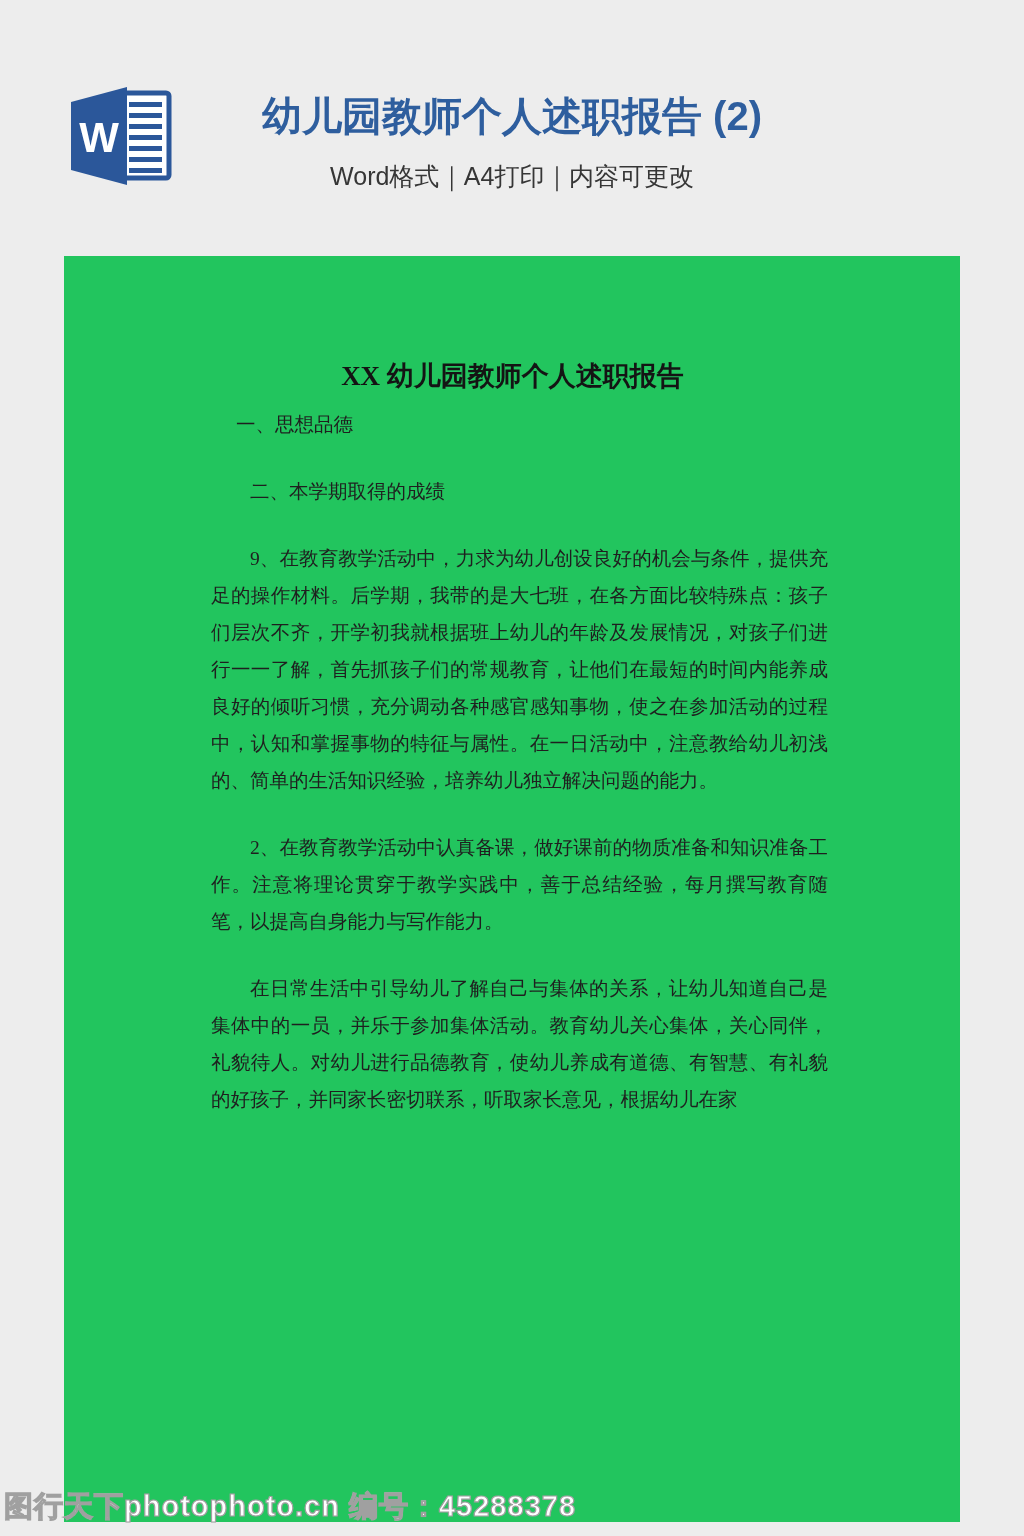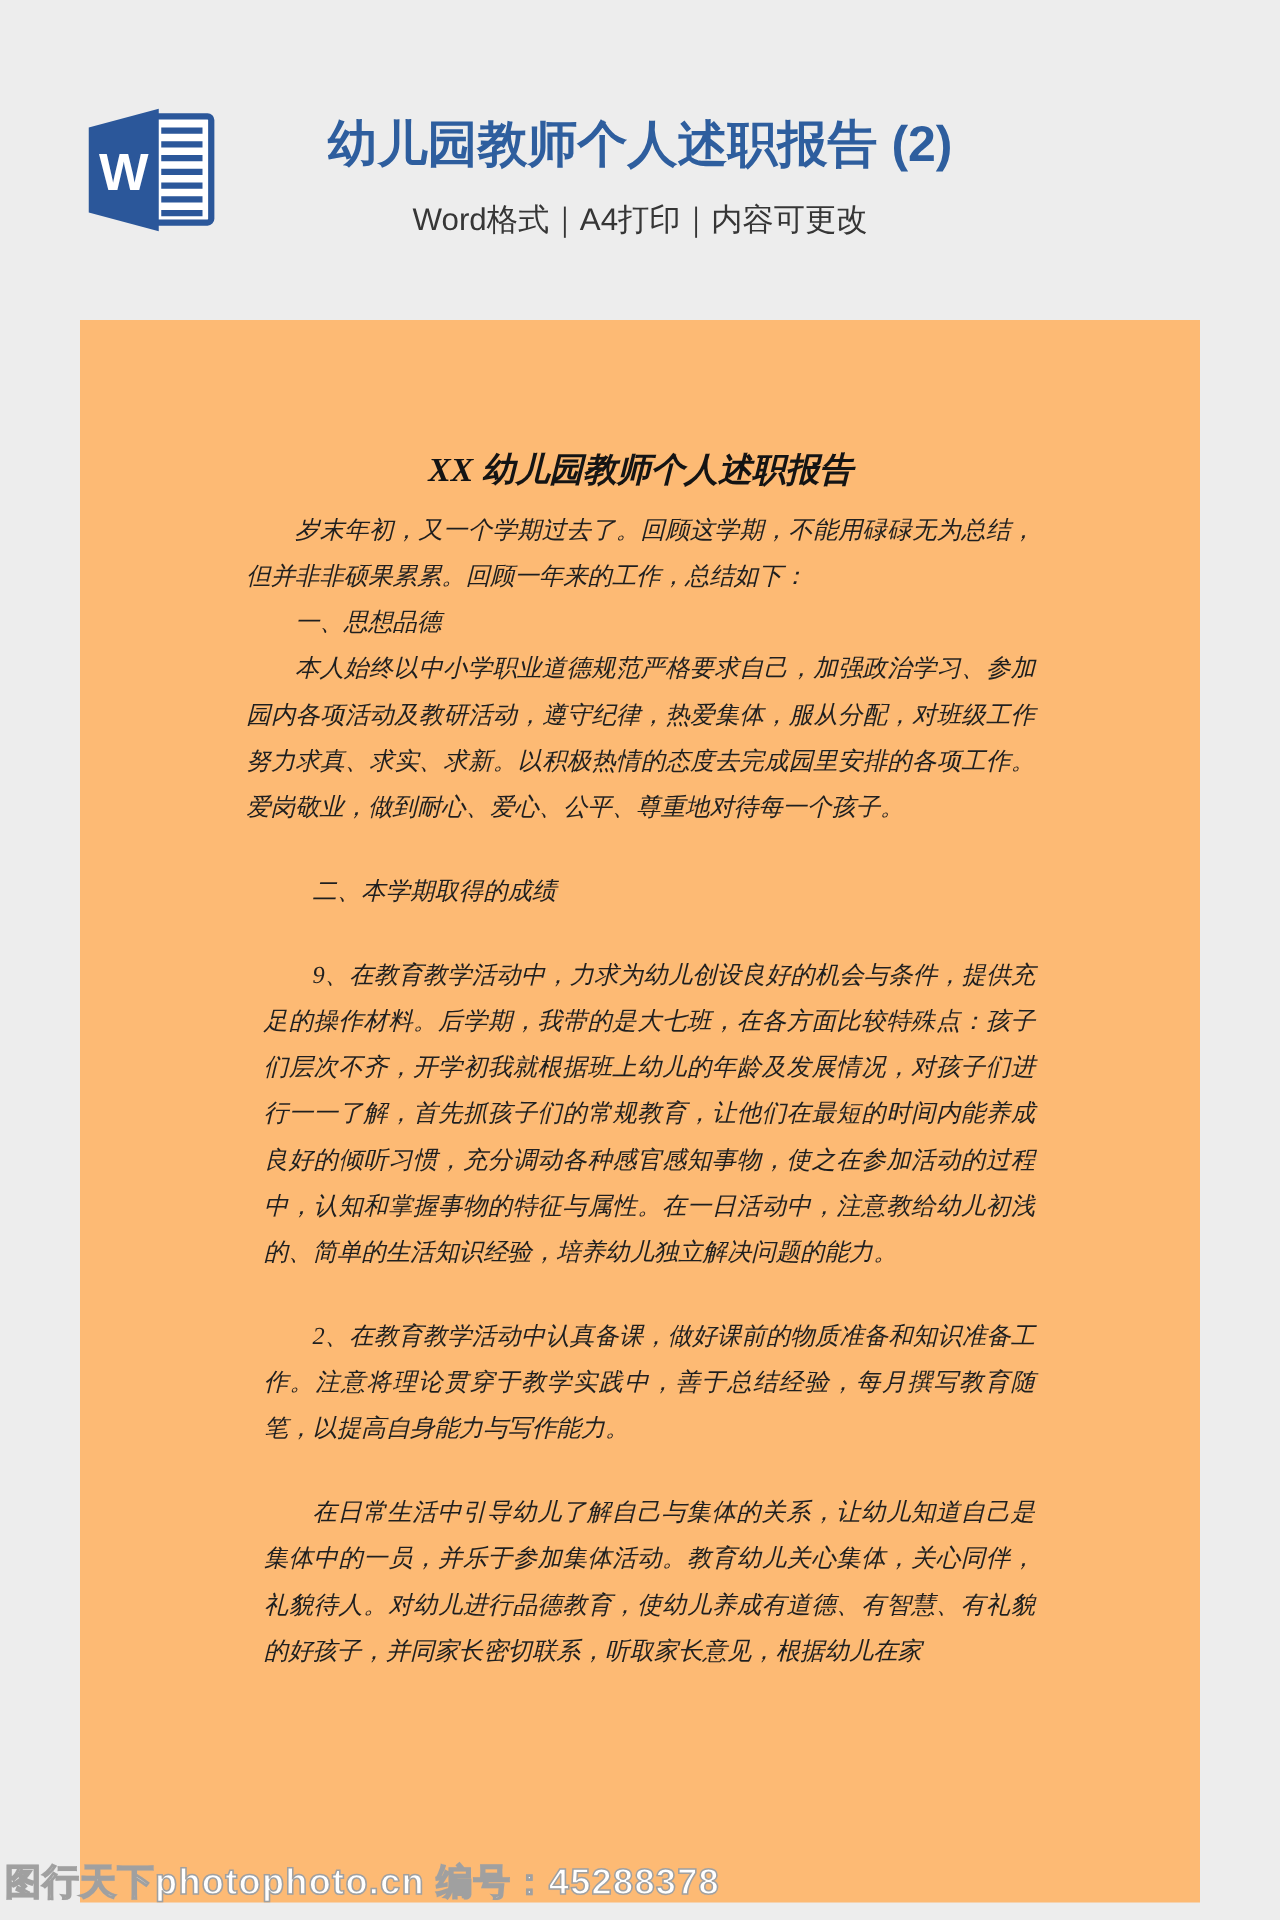--- a/index.html
+++ b/index.html
@@ -26,23 +26,22 @@
     position: absolute; left: 0; top: 160px; width: 1024px;
     text-align: center;
     font-size: 25px; line-height: 32px;
     color: #363636;
   }
 
   
   .page {
     position: absolute; left: 64px; top: 256px;
     width: 896px; height: 1266px;
-    background: #fdba74;
+    background: #22c55e;
     overflow: hidden;
-    font-style: italic;
   }
   .doc {
     padding: 100px 132px 0 133px;
     font-family: "Liberation Serif", "DejaVu Serif", serif;
     color: #1f1f1f;
   }
   .doc-title {
     text-align: center;
     font-size: 27px; font-weight: bold; line-height: 40px;
     margin: 0 0 10px 0;
@@ -89,23 +88,21 @@
   </svg>
 </div>
 
 <div class="header-title">幼儿园教师个人述职报告 (2)</div>
 <div class="header-subtitle">Word格式｜A4打印｜内容可更改</div>
 
 <div class="page">
   <div class="doc">
     <p class="doc-title">XX 幼儿园教师个人述职报告</p>
     <div>
-        <p class="doc-p">岁末年初，又一个学期过去了。回顾这学期，不能用碌碌无为总结，但并非非硕果累累。回顾一年来的工作，总结如下：</p>
         <p class="doc-h">一、思想品德</p>
-        <p class="doc-p">本人始终以中小学职业道德规范严格要求自己，加强政治学习、参加园内各项活动及教研活动，遵守纪律，热爱集体，服从分配，对班级工作努力求真、求实、求新。以积极热情的态度去完成园里安排的各项工作。爱岗敬业，做到耐心、爱心、公平、尊重地对待每一个孩子。</p>
         <p class="doc-h gap">二、本学期取得的成绩</p>
         <p class="doc-p gap">9、在教育教学活动中，力求为幼儿创设良好的机会与条件，提供充足的操作材料。后学期，我带的是大七班，在各方面比较特殊点：孩子们层次不齐，开学初我就根据班上幼儿的年龄及发展情况，对孩子们进行一一了解，首先抓孩子们的常规教育，让他们在最短的时间内能养成良好的倾听习惯，充分调动各种感官感知事物，使之在参加活动的过程中，认知和掌握事物的特征与属性。在一日活动中，注意教给幼儿初浅的、简单的生活知识经验，培养幼儿独立解决问题的能力。</p>
         <p class="doc-p gap">2、在教育教学活动中认真备课，做好课前的物质准备和知识准备工作。注意将理论贯穿于教学实践中，善于总结经验，每月撰写教育随笔，以提高自身能力与写作能力。</p>
         <p class="doc-p gap">在日常生活中引导幼儿了解自己与集体的关系，让幼儿知道自己是集体中的一员，并乐于参加集体活动。教育幼儿关心集体，关心同伴，礼貌待人。对幼儿进行品德教育，使幼儿养成有道德、有智慧、有礼貌的好孩子，并同家长密切联系，听取家长意见，根据幼儿在家</p>
       </div>
   </div>
 </div>
 
 <div class="watermark">图行天下photophoto.cn 编号：45288378</div>
 

